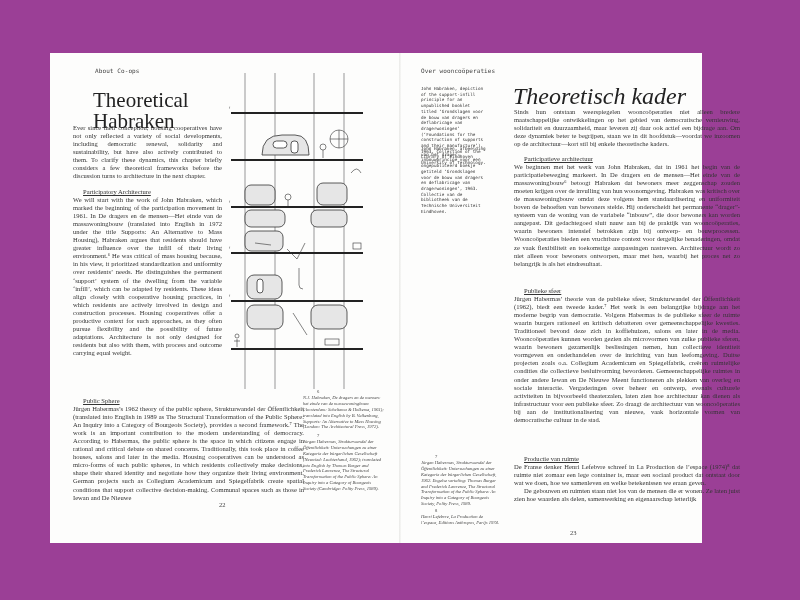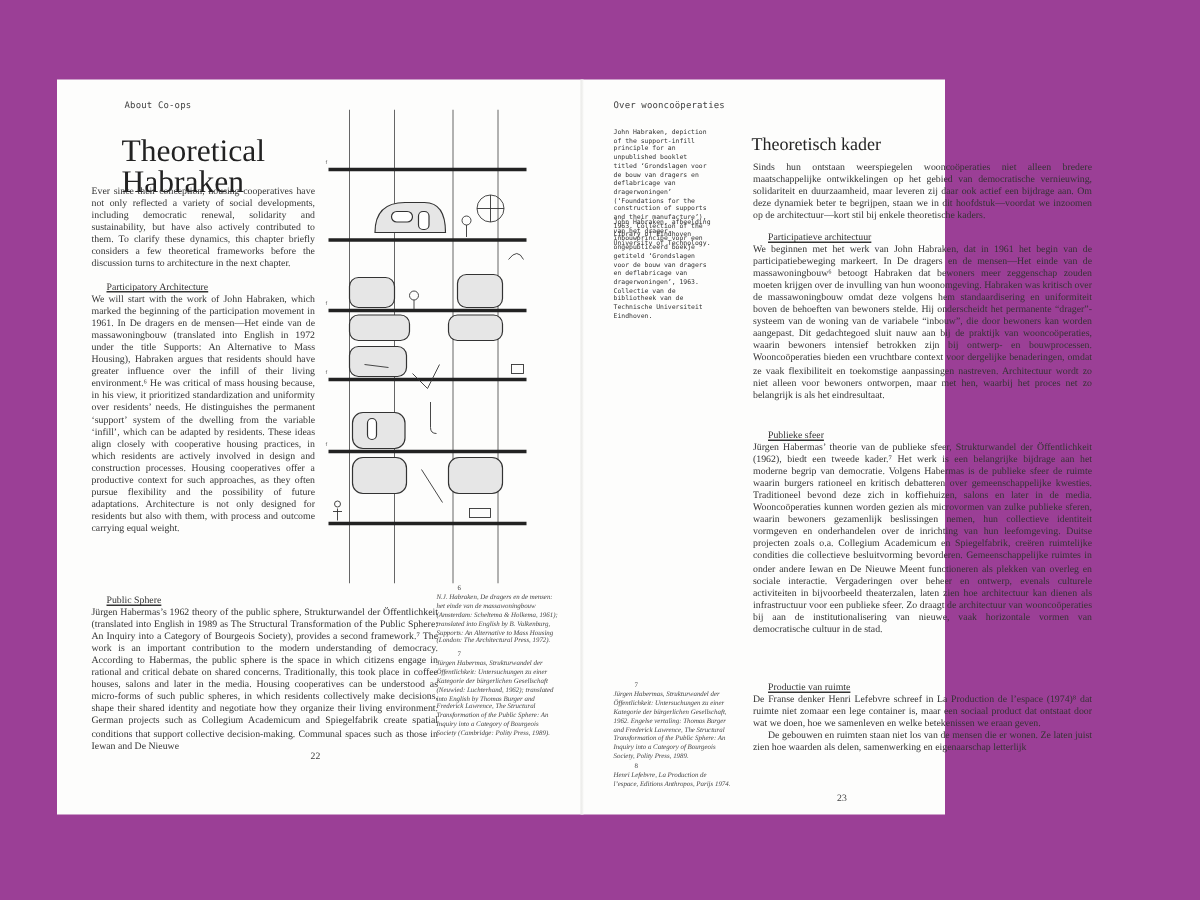--- a/index.html
+++ b/index.html
@@ -1,17 +1,17 @@
 <!DOCTYPE html>
 <html><head>
 <meta charset="utf-8">
 <style>
   html,body{margin:0;padding:0;}
   body{width:800px;height:600px;background:#9b3f96;position:relative;overflow:hidden;font-family:"Liberation Serif",serif;color:#2a2a2a;}
-  .spread{position:absolute;left:38px;top:53px;width:592px;height:490px;background:#fdfdfc;}
+  .spread{position:absolute;left:50px;top:53px;width:652px;height:490px;background:#fdfdfc;}
   .page{position:absolute;top:0;height:490px;}
   .page.left{left:0;width:350px;}
   .page.right{left:350px;width:350px;}
   .gutter{position:absolute;left:349px;top:0;width:2px;height:490px;background:linear-gradient(to right,#e9e9e7,#f7f7f5);}
   .running{position:absolute;font-family:"DejaVu Sans Mono",monospace;font-size:6px;color:#444;letter-spacing:0.1px;}
   .title{position:absolute;font-family:"Liberation Serif",serif;font-weight:normal;color:#222;margin:0;}
   .body{position:absolute;font-size:6.55px;line-height:8.05px;text-align:justify;hyphens:auto;color:#333;margin:0;}
   .body p{margin:0;}
   .sub{text-decoration:underline;margin-left:10px;display:block;margin-top:7px;}
   .folio{position:absolute;font-size:6.5px;color:#444;}
@@ -115,21 +115,21 @@
       </g>
     </svg>
   </div>
 
   <div class="page right">
     <div class="running" style="left:21px;top:14px;">Over wooncoöperaties</div>
 
     <p class="caption" style="left:21px;top:33px;width:66px;">John Habraken, depiction of the support-infill principle for an unpublished booklet titled ‘Grondslagen voor de bouw van dragers en deflabricage van dragerwoningen’ (‘Foundations for the construction of supports and their manufacture’), 1963. Collection of the Library of Eindhoven University of Technology.</p>
     <p class="caption" style="left:21px;top:93px;width:66px;">John Habraken, afbeelding van het drager-inbouwprincipe voor een ongepubliceerd boekje getiteld ‘Grondslagen voor de bouw van dragers en deflabricage van dragerwoningen’, 1963. Collectie van de bibliotheek van de Technische Universiteit Eindhoven.</p>
 
-    <h1 class="title" style="left:113px;top:32px;font-size:12px;line-height:22px;">Theoretisch kader</h1>
+    <h1 class="title" style="left:113px;top:32px;font-size:24px;line-height:22px;font-style:italic;">Theoretisch kader</h1>
 
     <div class="body" style="left:114px;top:55px;width:226px;">
       <p>Sinds hun ontstaan weerspiegelen wooncoöperaties niet alleen bredere maatschappelijke ontwikkelingen op het gebied van democratische vernieuwing, solidariteit en duurzaamheid, maar leveren zij daar ook actief een bijdrage aan. Om deze dynamiek beter te begrijpen, staan we in dit hoofdstuk—voordat we inzoomen op de architectuur—kort stil bij enkele theoretische kaders.</p>
     </div>
 
     <div class="body" style="left:114px;top:102px;width:226px;">
       <span class="sub" style="margin-top:0;">Participatieve architectuur</span>
       <p>We beginnen met het werk van John Habraken, dat in 1961 het begin van de participatiebeweging markeert. In De dragers en de mensen—Het einde van de massawoningbouw⁶ betoogt Habraken dat bewoners meer zeggenschap zouden moeten krijgen over de invulling van hun woonomgeving. Habraken was kritisch over de massawoningbouw omdat deze volgens hem standaardisering en uniformiteit boven de behoeften van bewoners stelde. Hij onderscheidt het permanente “drager”-systeem van de woning van de variabele “inbouw”, die door bewoners kan worden aangepast. Dit gedachtegoed sluit nauw aan bij de praktijk van wooncoöperaties, waarin bewoners intensief betrokken zijn bij ontwerp- en bouwprocessen. Wooncoöperaties bieden een vruchtbare context voor dergelijke benaderingen, omdat ze vaak flexibiliteit en toekomstige aanpassingen nastreven. Architectuur wordt zo niet alleen voor bewoners ontworpen, maar met hen, waarbij het proces net zo belangrijk is als het eindresultaat.</p>
     </div>
 

